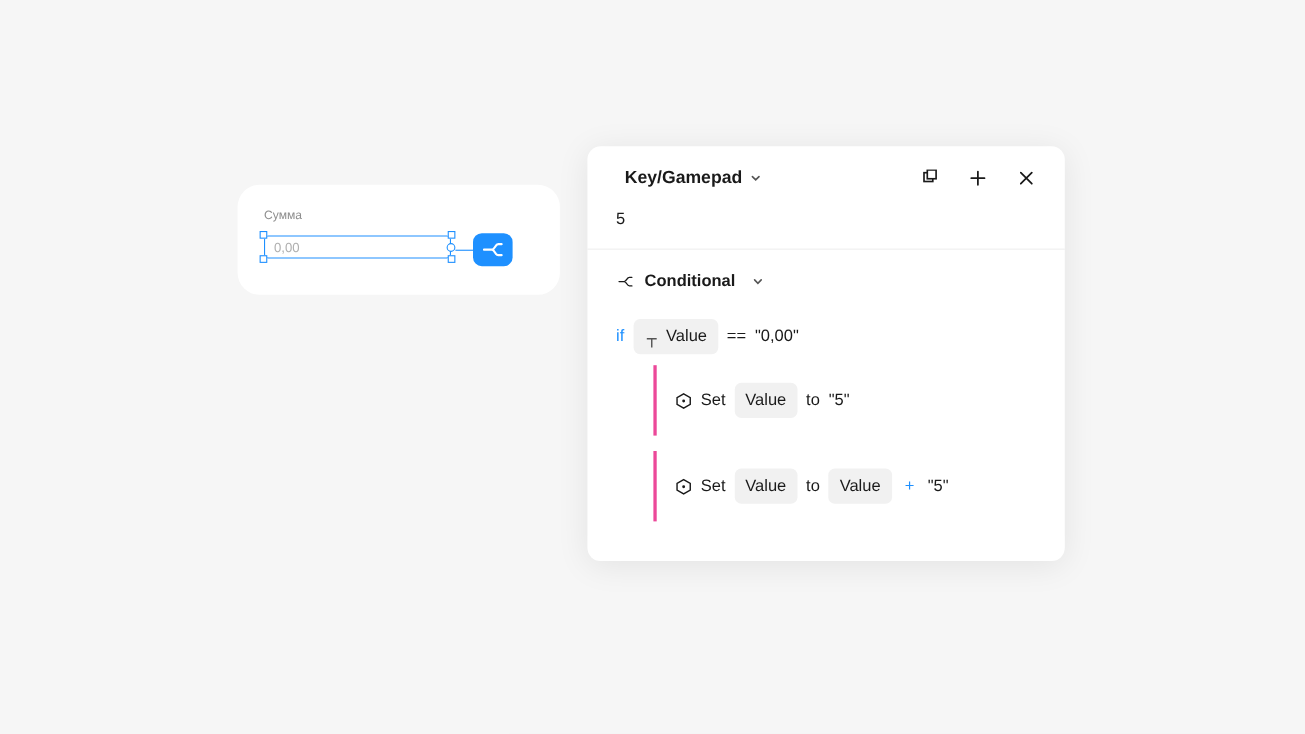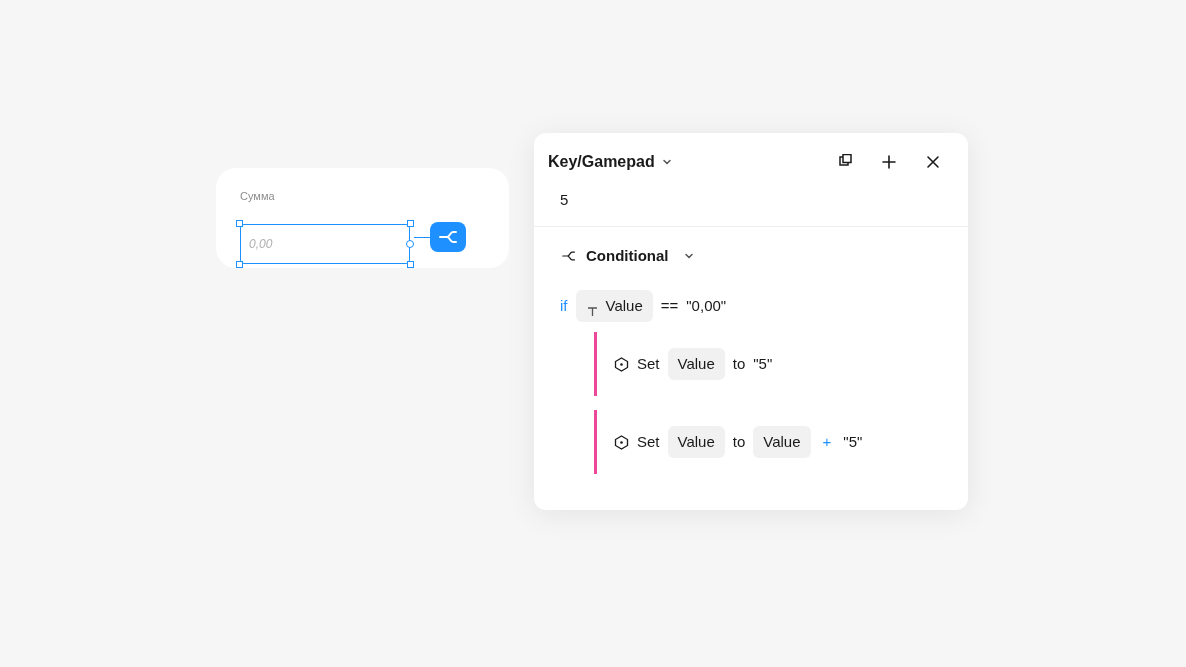--- a/index.html
+++ b/index.html
@@ -20,27 +20,26 @@
   top: 168px;
   width: 293px;
   height: 100px;
   background: #fff;
   border-radius: 20px;
   padding: 22px 24px;
 }
 .card-label {
   font-size: 11px;
   color: #8e8e8e;
-  margin-bottom: 22px;
+  margin-bottom: 12px;
 }
 .card-input-wrap {
   position: relative;
   width: 170px;
-  height: 40px;
-  font-style: italic;
+  height: 21px;
 }
 .card-input {
   position: absolute;
   left: 0; top: 0;
   width: 100%;
   height: 100%;
   border: 1px solid #1e90ff;
   border-radius: 4px;
   background: #fff;
   padding: 0 8px;
@@ -90,21 +89,21 @@
   left: 534px;
   top: 133px;
   width: 434px;
   background: #fff;
   border-radius: 12px;
   box-shadow: 0 4px 30px rgba(0,0,0,0.08);
 }
 .panel-header {
   display: flex;
   align-items: center;
-  padding: 20px 26px 14px 14px;
+  padding: 20px 26px 14px 34px;
 }
 .panel-title {
   font-size: 16px;
   font-weight: 600;
   color: #1a1a1a;
 }
 .chev {
   margin-left: 6px;
   display: inline-flex;
 }

